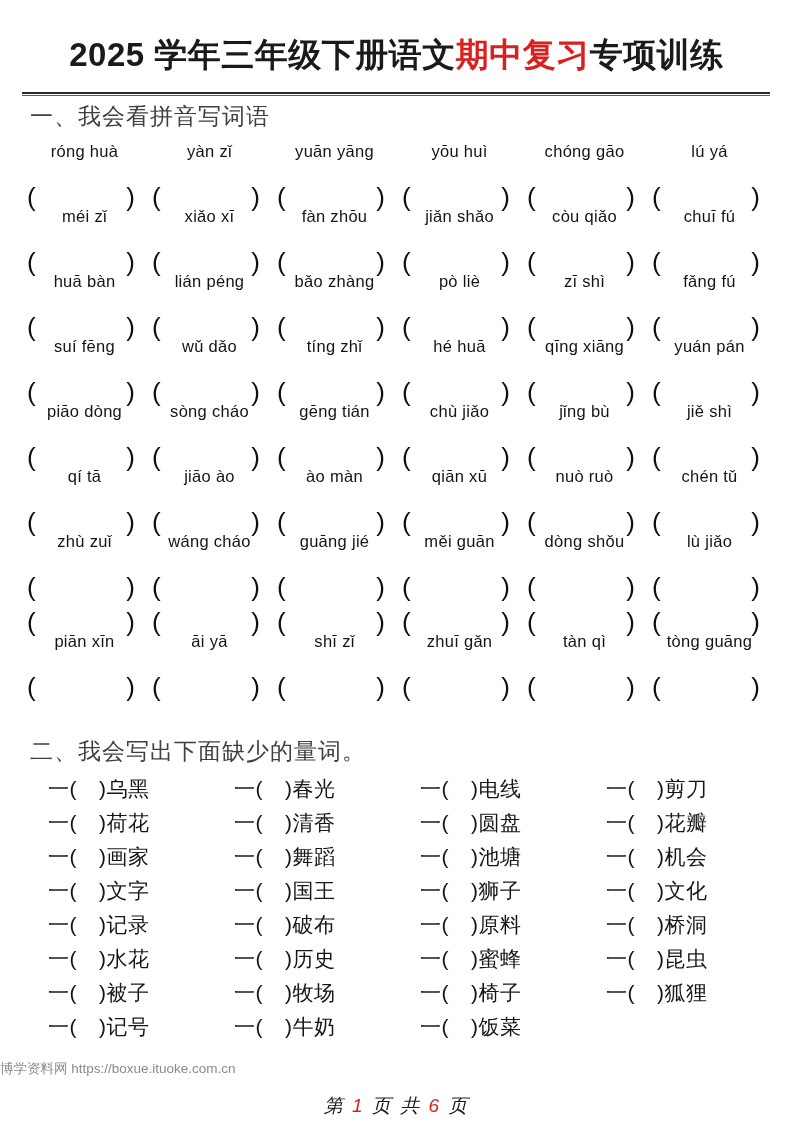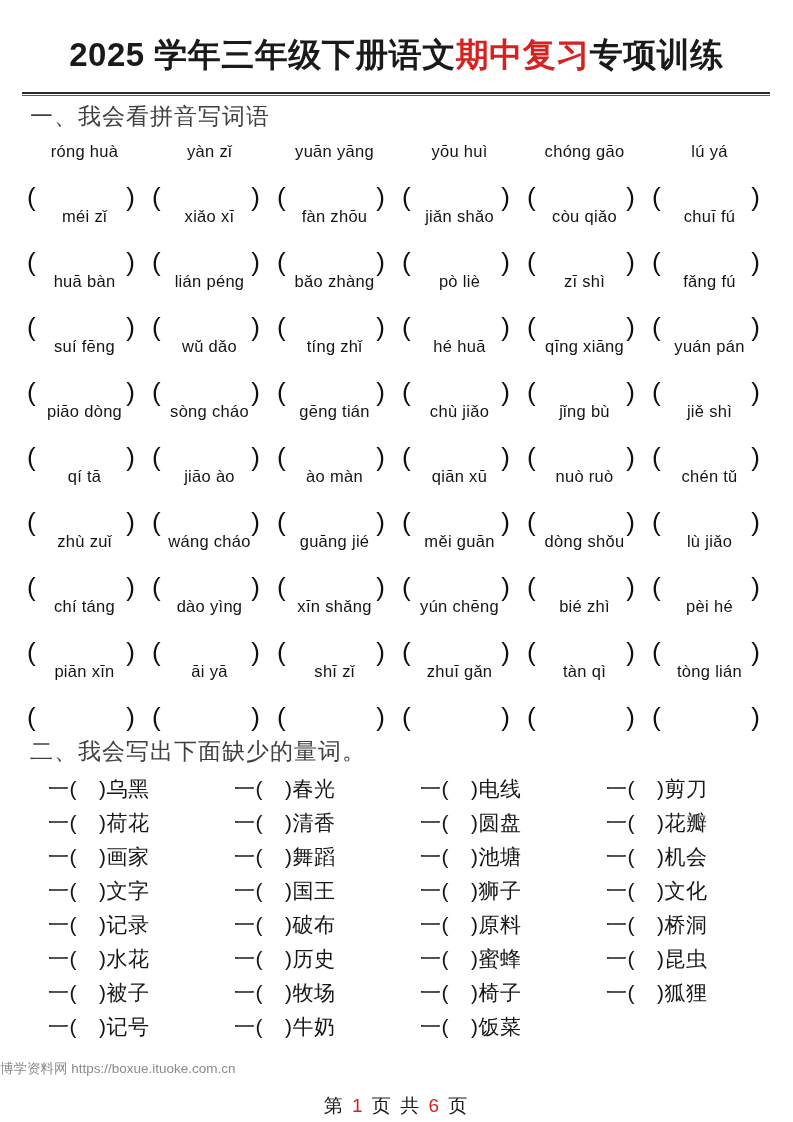--- a/index.html
+++ b/index.html
@@ -157,20 +157,21 @@
   .page-number {
     position: absolute;
     left: 0;
     right: 0;
     top: 1093px;
     text-align: center;
     font-size: 19px;
     color: #1a1a1a;
     white-space: nowrap;
     letter-spacing: 2px;
+    font-style: italic;
   }
   .page-number .pn-num { color: #d8201f; }
 </style>
 </head>
 <body>
 
 <div class="page">
 
   <div class="doc-title">
     <span class="t-black">2025 学年三年级下册语文</span><span class="t-red">期中复习</span><span class="t-black">专项训练</span>
@@ -431,28 +432,20 @@
             <span class="p-left">(</span>
             <span class="p-right">)</span>
           </div>
           <div class="paren-cell">
             <span class="p-left">(</span>
             <span class="p-right">)</span>
           </div>
         </div>
       </div>
       <div class="py-block">
-        <div class="py-row-pinyin">
-          <div class="py-cell">chí táng</div>
-          <div class="py-cell">dào yìng</div>
-          <div class="py-cell">xīn shǎng</div>
-          <div class="py-cell">yún chēng</div>
-          <div class="py-cell">bié zhì</div>
-          <div class="py-cell">pèi hé</div>
-        </div>
         <div class="py-row-parens">
           <div class="paren-cell">
             <span class="p-left">(</span>
             <span class="p-right">)</span>
           </div>
           <div class="paren-cell">
             <span class="p-left">(</span>
             <span class="p-right">)</span>
           </div>
           <div class="paren-cell">
@@ -473,21 +466,21 @@
           </div>
         </div>
       </div>
       <div class="py-block">
         <div class="py-row-pinyin">
           <div class="py-cell">piān xīn</div>
           <div class="py-cell">āi yā</div>
           <div class="py-cell">shī zǐ</div>
           <div class="py-cell">zhuī gǎn</div>
           <div class="py-cell">tàn qì</div>
-          <div class="py-cell">tòng lián</div>
+          <div class="py-cell">tòng guāng</div>
         </div>
         <div class="py-row-parens">
           <div class="paren-cell">
             <span class="p-left">(</span>
             <span class="p-right">)</span>
           </div>
           <div class="paren-cell">
             <span class="p-left">(</span>
             <span class="p-right">)</span>
           </div>

